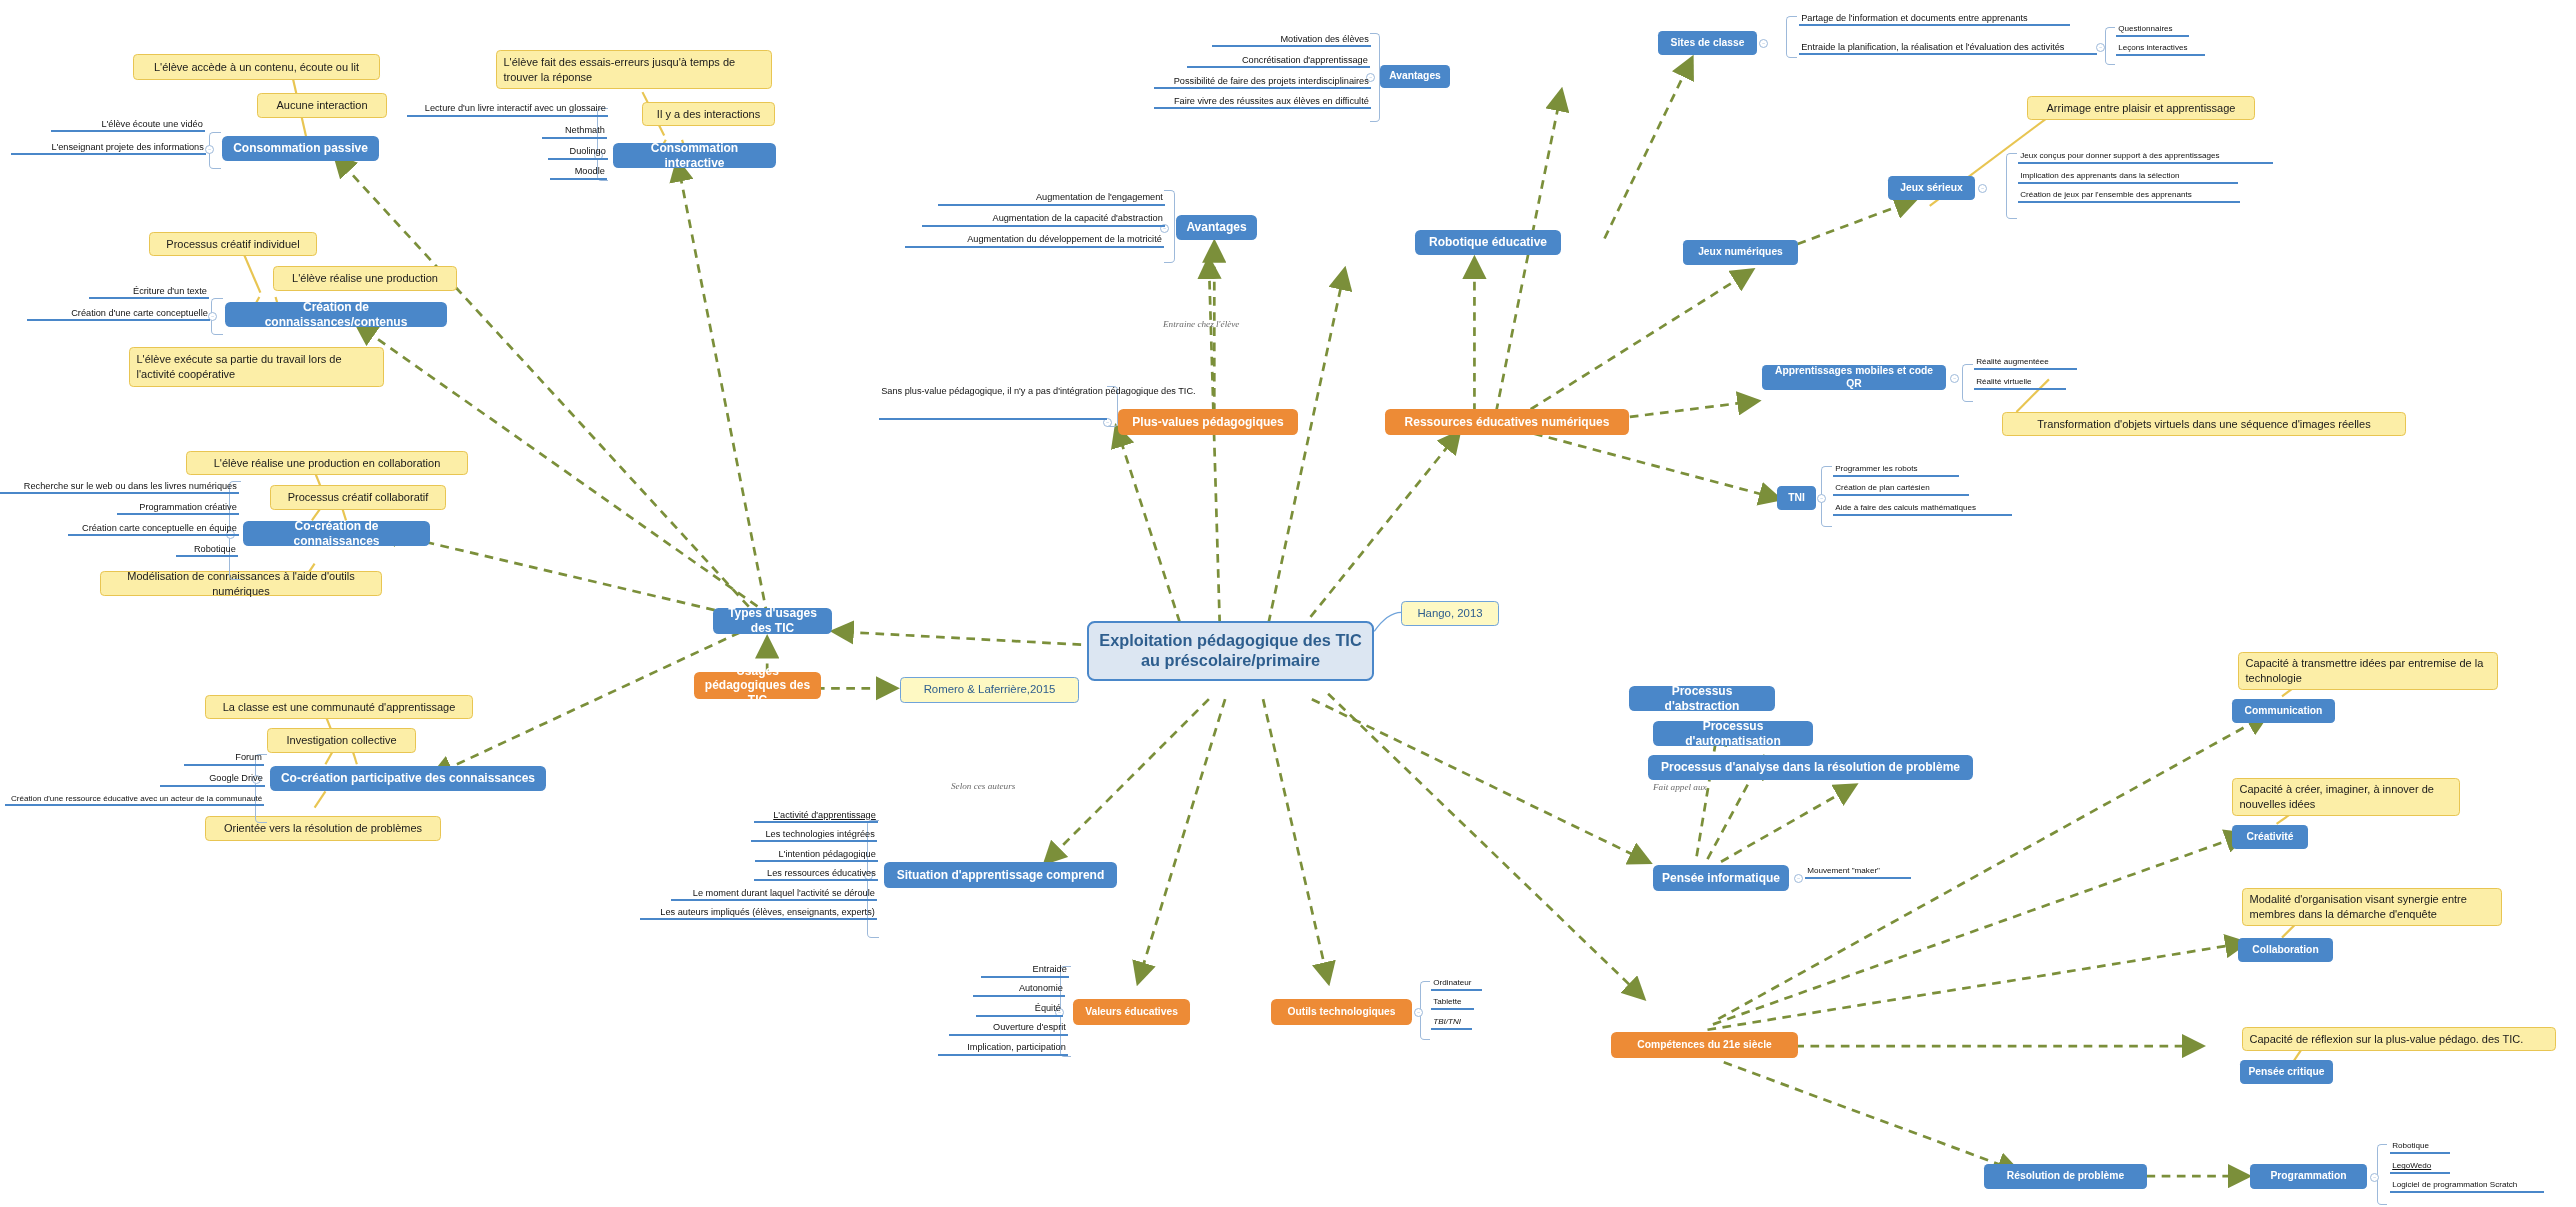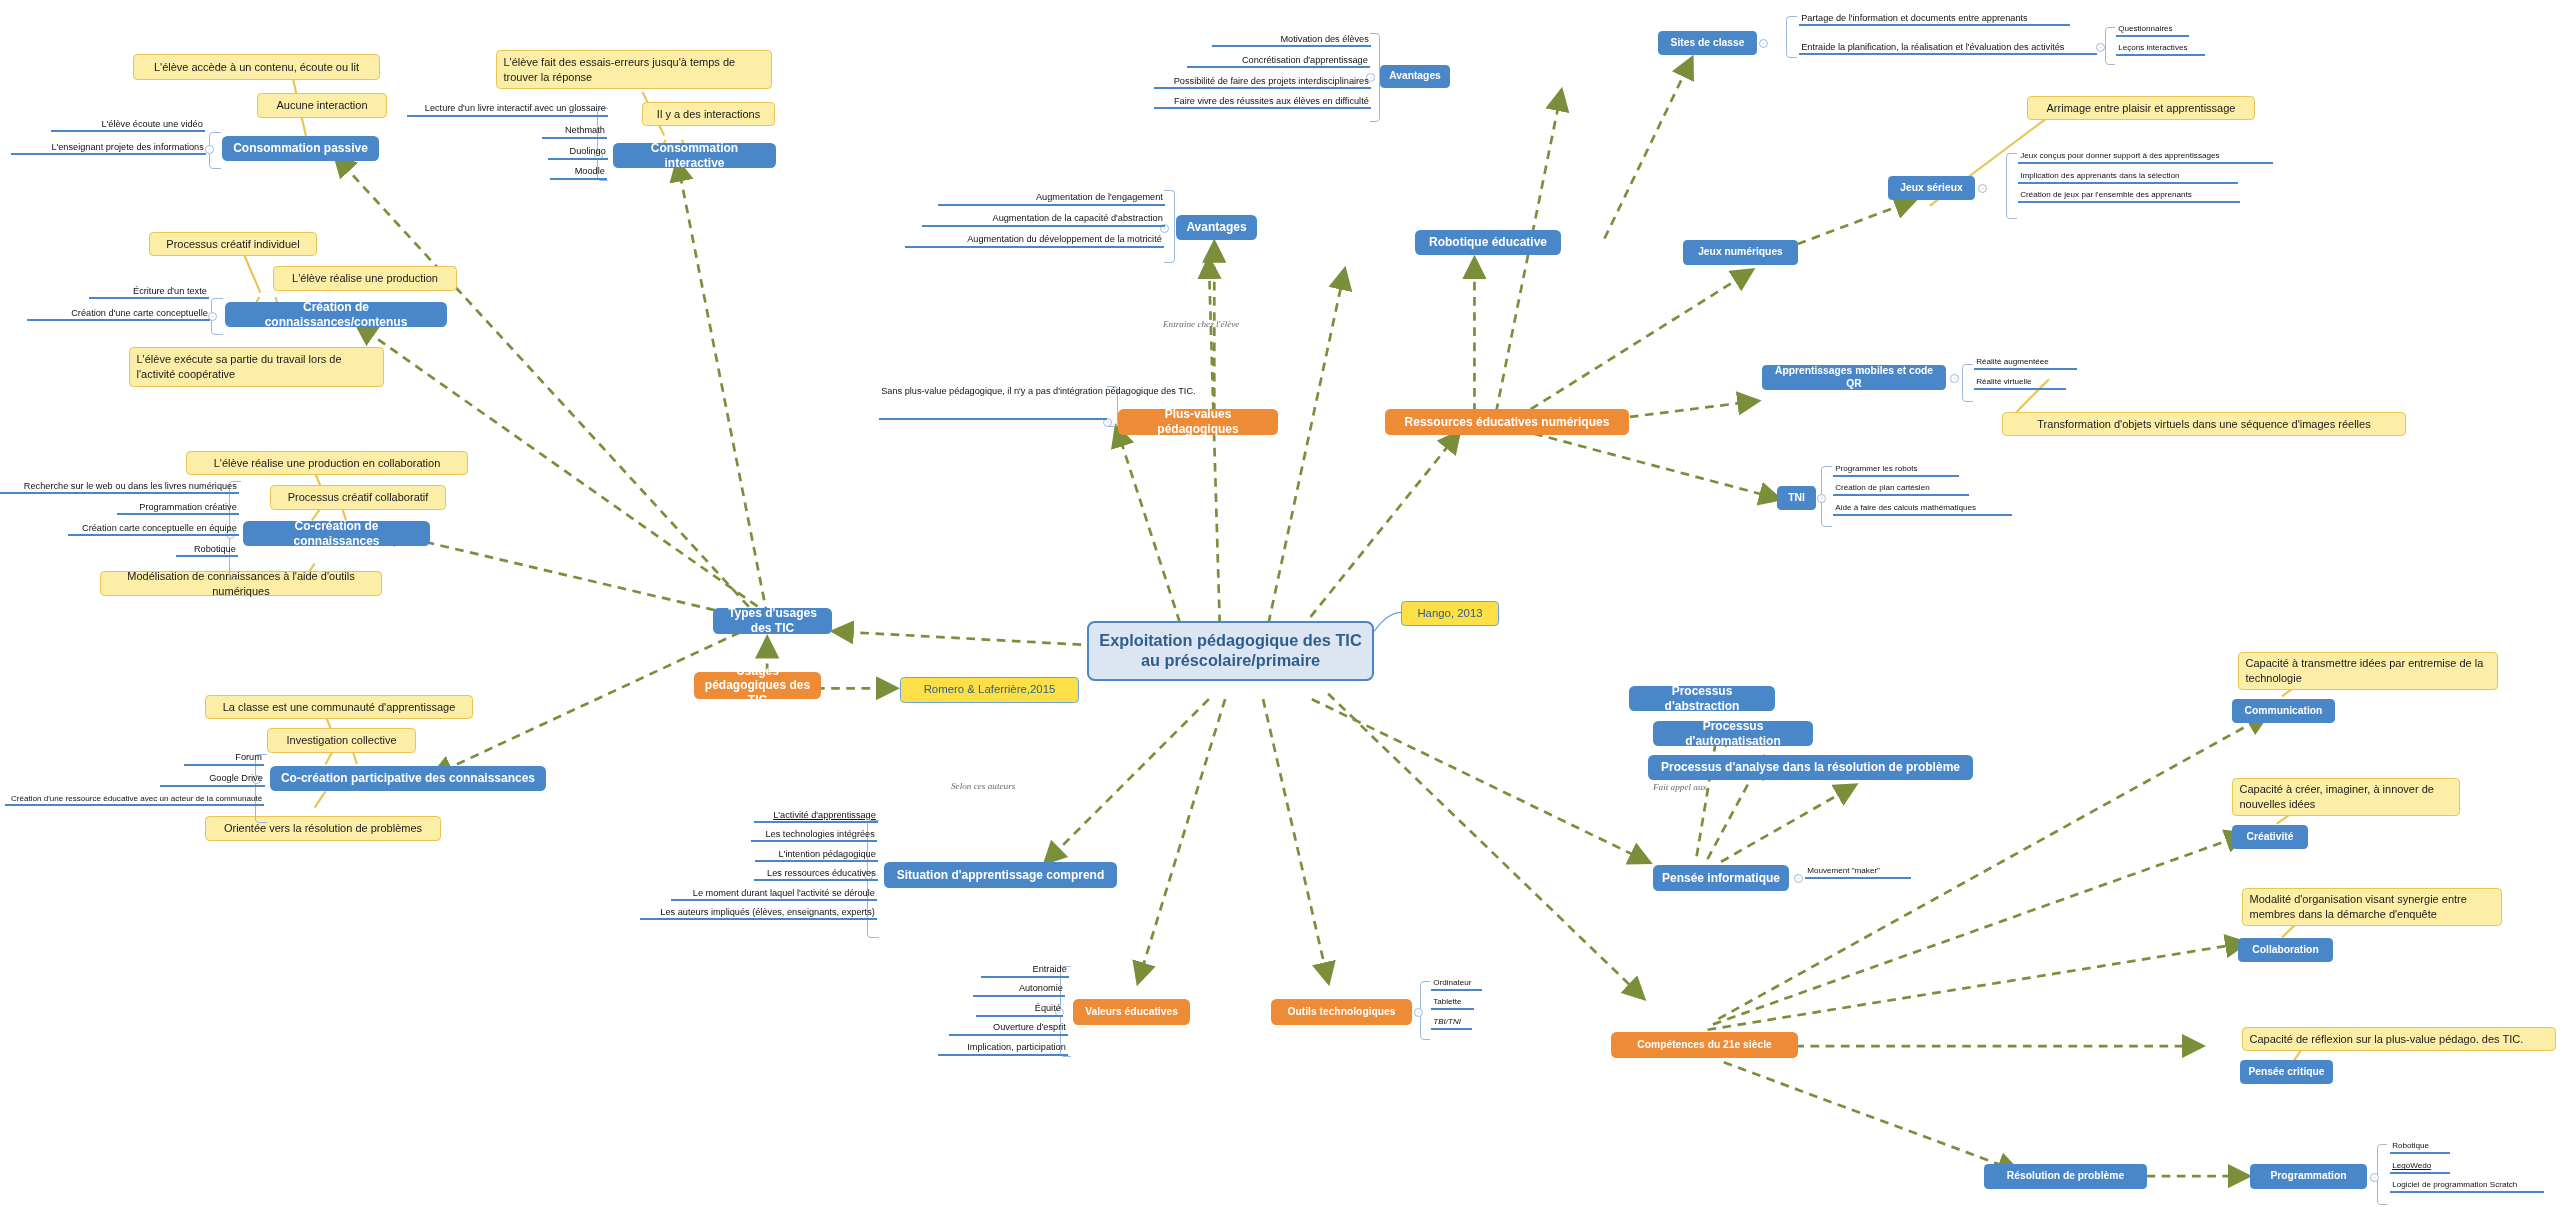--- a/index.html
+++ b/index.html
@@ -18,21 +18,21 @@
   
   .orange{background:#ED8B36;color:#ffffff;border-radius:5.4px;padding:3.3px 8.7px;font-weight:bold;}
   .orange.md{font-size:12px;}
   .orange.sm{font-size:10.3px;padding:2.7px 6.5px;}
 
   
   .central{background:#DCE6F2;border:2.2px solid #4A87C9;border-radius:7.6px;color:#2E5E8E;
            font-size:16.3px;font-weight:bold;padding:7.6px 9.8px;}
 
   
-  .ref{background:#fde047;border:1.1px solid #6FA3DA;border-radius:4.3px;color:#2E5E8E;font-size:11.4px;padding:3.3px 6.5px;}
+  .ref{background:#fef9c3;border:1.1px solid #6FA3DA;border-radius:4.3px;color:#2E5E8E;font-size:11.4px;padding:3.3px 6.5px;}
 
   
   .yellow{background:#FCEEA7;border:1.1px solid #E8C552;border-radius:4.3px;color:#1a1a1a;
           font-size:11px;padding:3.8px 6.5px;text-align:left;justify-content:flex-start;line-height:1.35;}
   .yellow.c{text-align:center;justify-content:center;}
 
   
   .leaf{position:absolute;box-sizing:border-box;color:#111;display:flex;align-items:flex-end;
         justify-content:flex-end;padding:0 2.2px 1.6px 2.2px;border-bottom:2.7px solid #4A87C9;white-space:nowrap;}
   .leaf.L{justify-content:flex-end;}
@@ -235,21 +235,21 @@
   </div>
   <div class="node yellow c" style="left:205px;top:816px;width:236px;height:25px;">
     <span>Orientée vers la résolution de problèmes</span>
   </div>
   <div class="brk left" style="left:255px;top:754px;width:12px;height:69px;"></div>
   <div class="plusmark" style="left:252px;top:775px;">−</div>
   <div class="leaf L s12" style="left:184px;top:749px;width:80px;height:17px;">Forum</div>
   <div class="leaf L s12" style="left:160px;top:770px;width:105px;height:17px;">Google Drive</div>
   <div class="leaf L s11" style="left:5.4px;top:790px;width:259px;height:16.3px;">Création d'une ressource éducative avec un acteur de la communauté</div>
 
-  <div class="node orange md" style="left:1118px;top:409px;width:160px;height:26px;">
+  <div class="node orange md" style="left:1118px;top:409px;width:180px;height:26px;">
     <span>Plus-values pédagogiques</span>
   </div>
   <div class="brk right" style="left:1107px;top:386px;width:11px;height:41px;"></div>
   <div class="plusmark" style="left:1103px;top:418px;">−</div>
   <div class="leaf R s12" style="left:879px;top:386px;width:228px;height:34px;line-height:1.3;align-items:flex-start;">Sans plus-value pédagogique, il n'y a pas d'intégration pédagogique des TIC.</div>
 
   <div class="node blue md" style="left:1176px;top:215px;width:81px;height:25px;">
     <span>Avantages</span>
   </div>
   <div class="brk right" style="left:1164px;top:190px;width:11px;height:73px;"></div>

